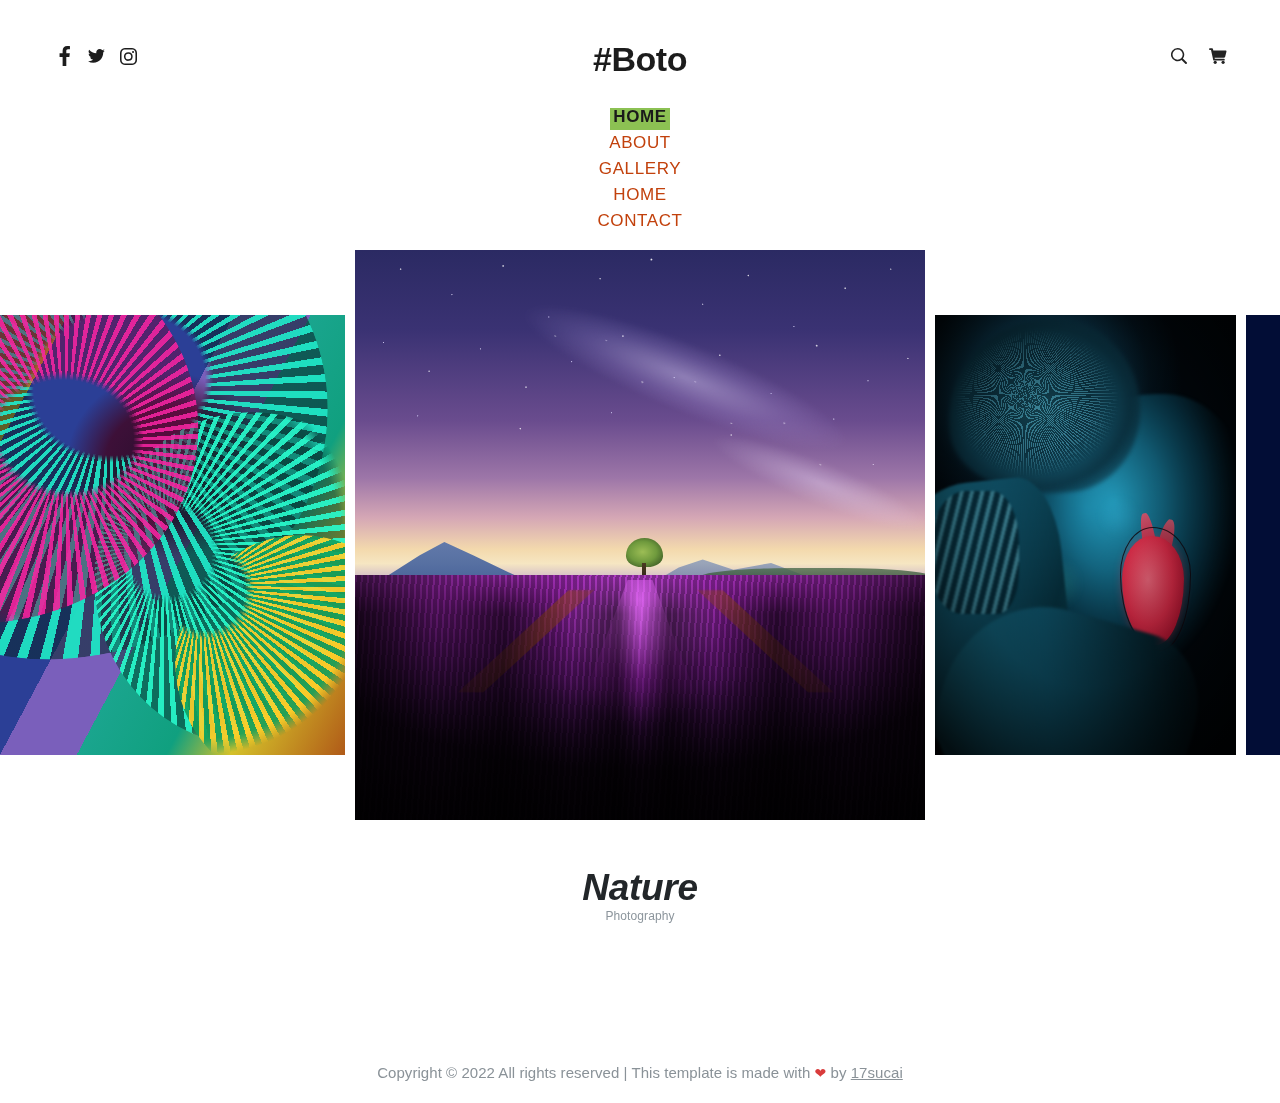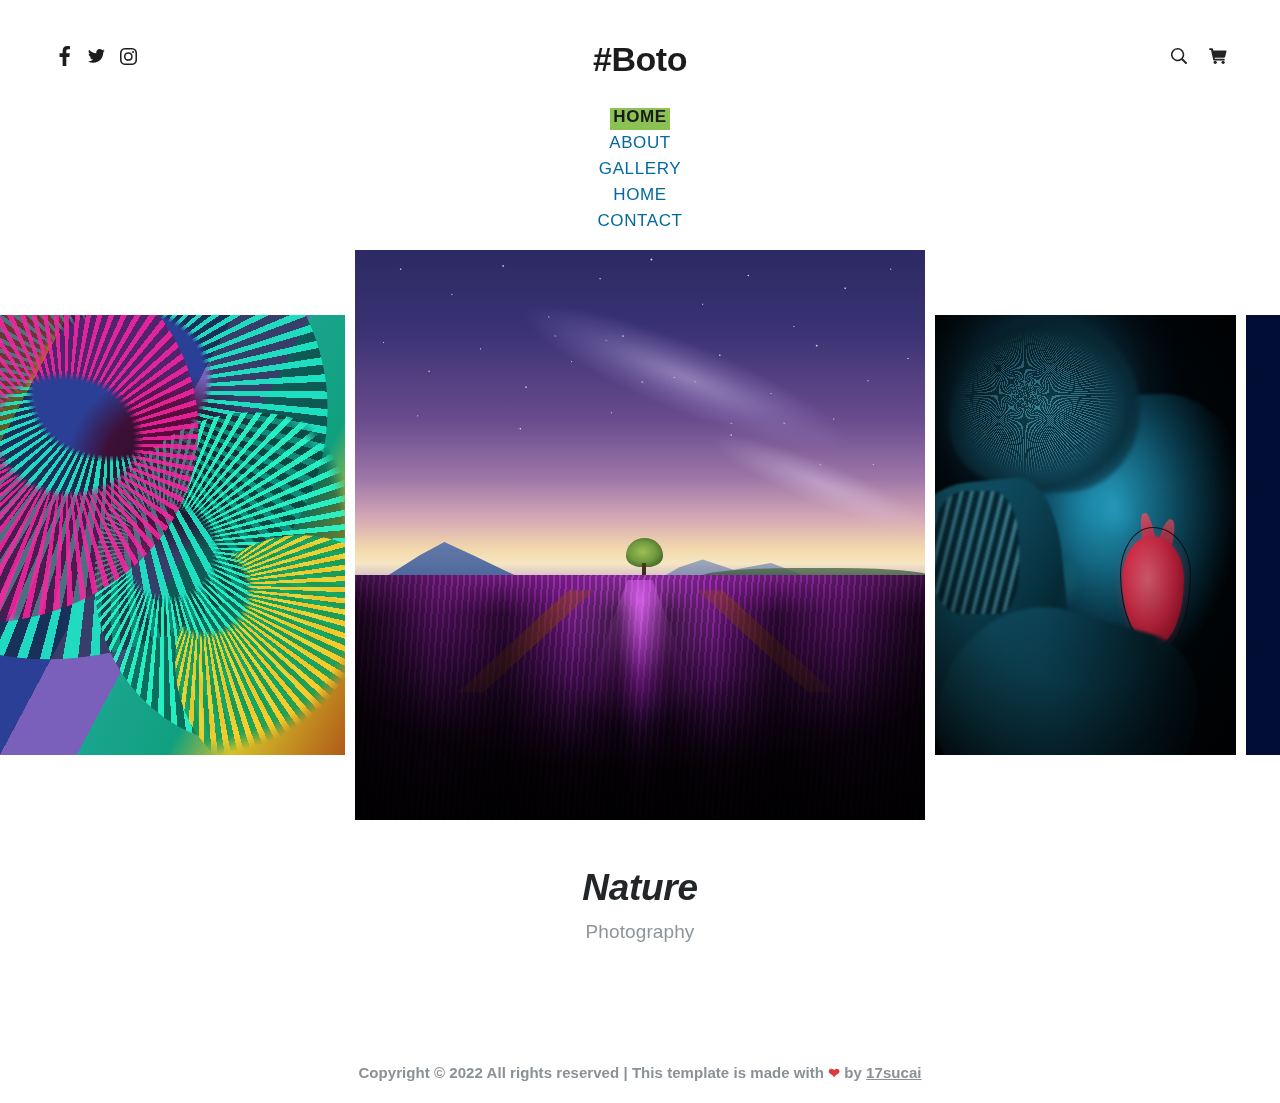--- a/index.html
+++ b/index.html
@@ -83,21 +83,21 @@
     left: 0;
     width: 1280px;
     display: flex;
     justify-content: center;
     align-items: center;
     flex-direction: column;
   }
   .mainnav .nav-item {
     font-size: 17px;
     letter-spacing: 0.6px;
-    color: #0369a1;
+    color: #c2410c;
     text-decoration: none;
     padding: 3px 0;
     margin: 0 36px;
     position: relative;
     white-space: nowrap;
   }
   .mainnav .nav-item.active {
     color: #1a1a1a;
     font-weight: bold;
     background: linear-gradient(to bottom,
@@ -501,37 +501,35 @@
   }
   .caption-title {
     font-size: 37px;
     font-weight: bold;
     color: #222629;
     letter-spacing: -0.3px;
     line-height: 1.1;
     font-style: italic;
   }
   .caption-sub {
-    margin-top: 12px;
-    font-size: 19px;
+    font-size: 12px;
     color: #8c959c;
     letter-spacing: 0.1px;
   }
 
   
   .footer {
     position: absolute;
     bottom: 22px;
     left: 0;
     width: 1280px;
     text-align: center;
     font-size: 15px;
     color: #8a9298;
     letter-spacing: 0.05px;
-    font-weight: bold;
   }
   .footer .heart { color: #d93b3b; font-size: 14px; }
   .footer a {
     color: #8a9298;
     text-decoration: underline;
   }
 </style>
 </head>
 <body>
 

